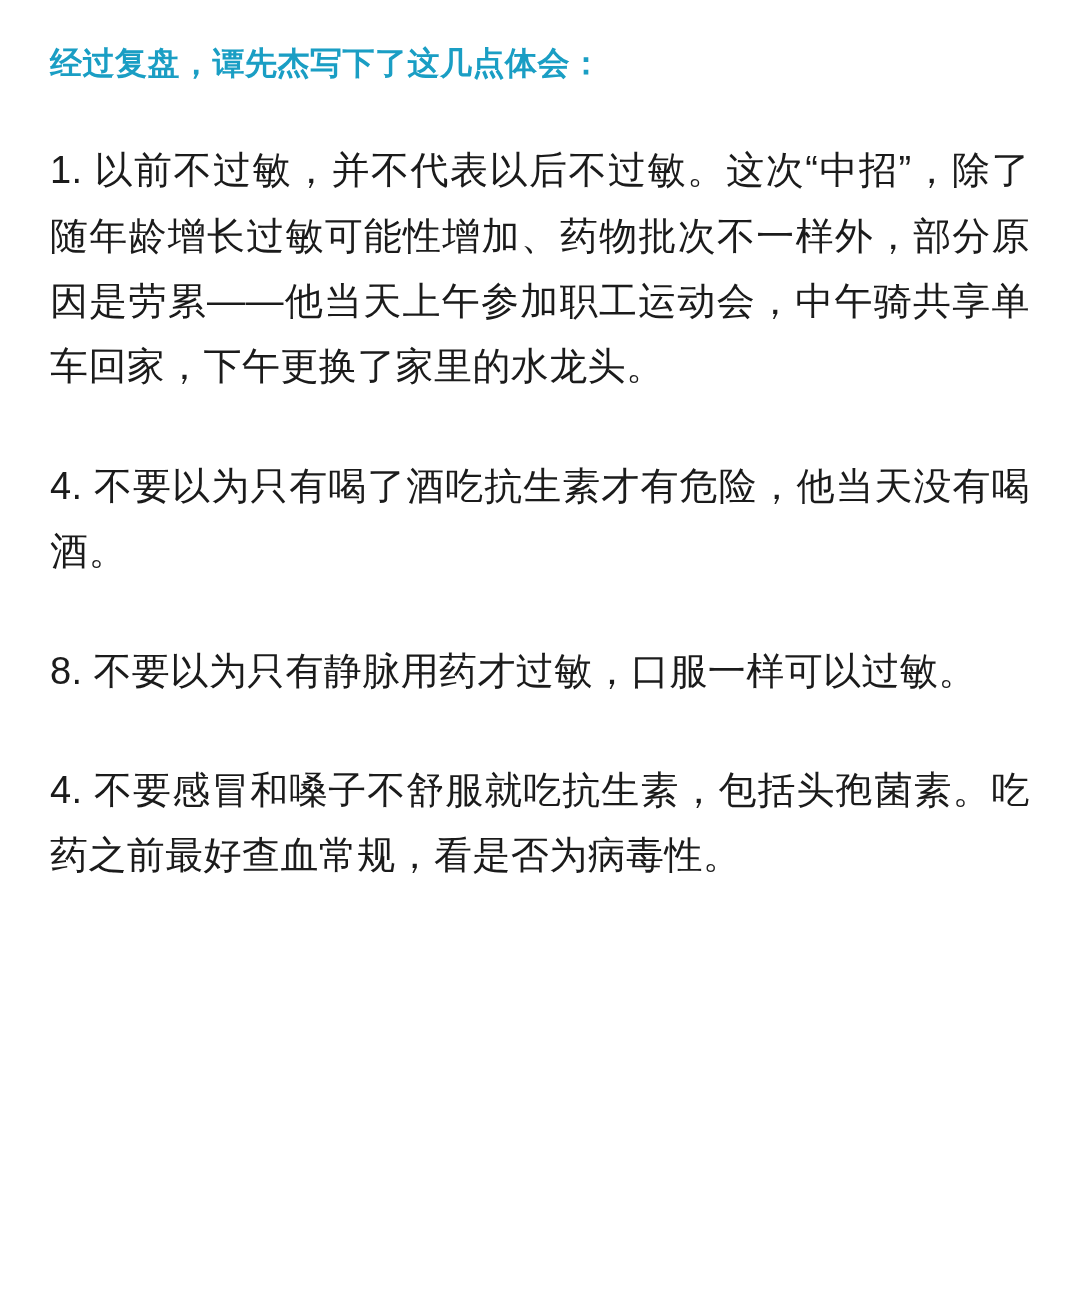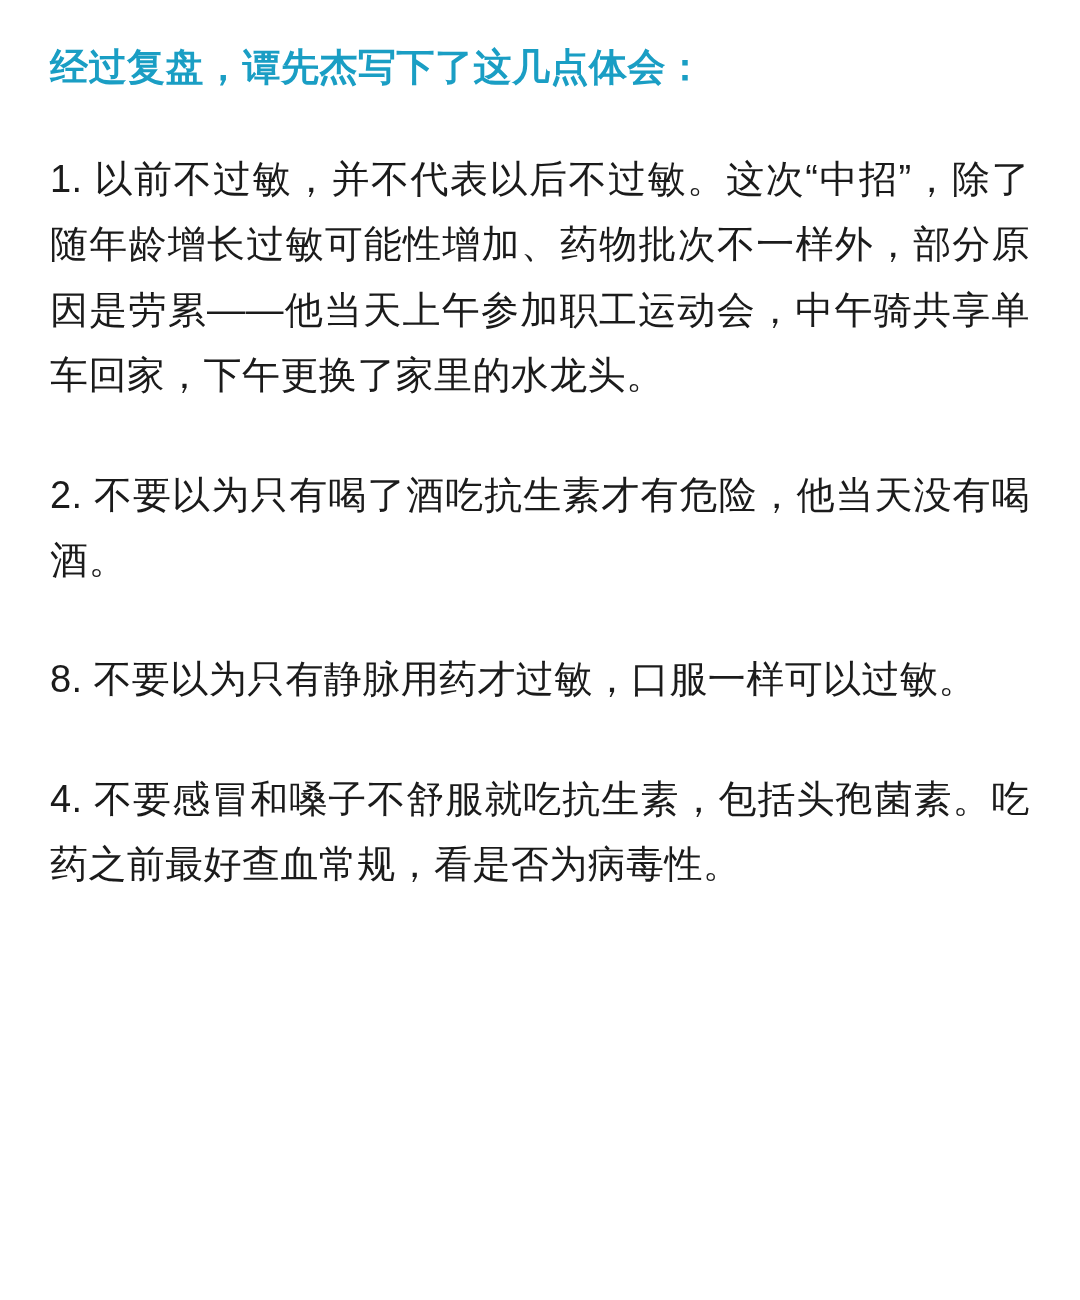--- a/index.html
+++ b/index.html
@@ -18,21 +18,21 @@
   .page {
     box-sizing: border-box;
     width: 1080px;
     min-height: 1300px;
     padding: 40px 50px 0 50px;
     background: #ffffff;
   }
   .heading {
     color: #1a9ec4;
     font-weight: bold;
-    font-size: 38px;
+    font-size: 32px;
     line-height: 1.45;
     letter-spacing: 0.5px;
     margin: 0 0 52px 0;
   }
   .para {
     color: #1b1b1b;
     font-size: 38px;
     line-height: 1.72;
     letter-spacing: 0.4px;
     margin: 0 0 54px 0;
@@ -43,16 +43,16 @@
   .para:last-child {
     margin-bottom: 0;
   }
 </style>
 </head>
 <body>
 
 <div class="page">
   <h1 class="heading">经过复盘，谭先杰写下了这几点体会：</h1>
   <p class="para">1. 以前不过敏，并不代表以后不过敏。这次“中招”，除了随年龄增长过敏可能性增加、药物批次不一样外，部分原因是劳累——他当天上午参加职工运动会，中午骑共享单车回家，下午更换了家里的水龙头。</p>
-  <p class="para">2. 不要以为只有喝了酒吃抗生素才有危险，他当天没有喝酒。</p>
+  <p class="para">4. 不要以为只有喝了酒吃抗生素才有危险，他当天没有喝酒。</p>
   <p class="para">8. 不要以为只有静脉用药才过敏，口服一样可以过敏。</p>
   <p class="para">4. 不要感冒和嗓子不舒服就吃抗生素，包括头孢菌素。吃药之前最好查血常规，看是否为病毒性。</p>
 </div>
 
 </body></html>

